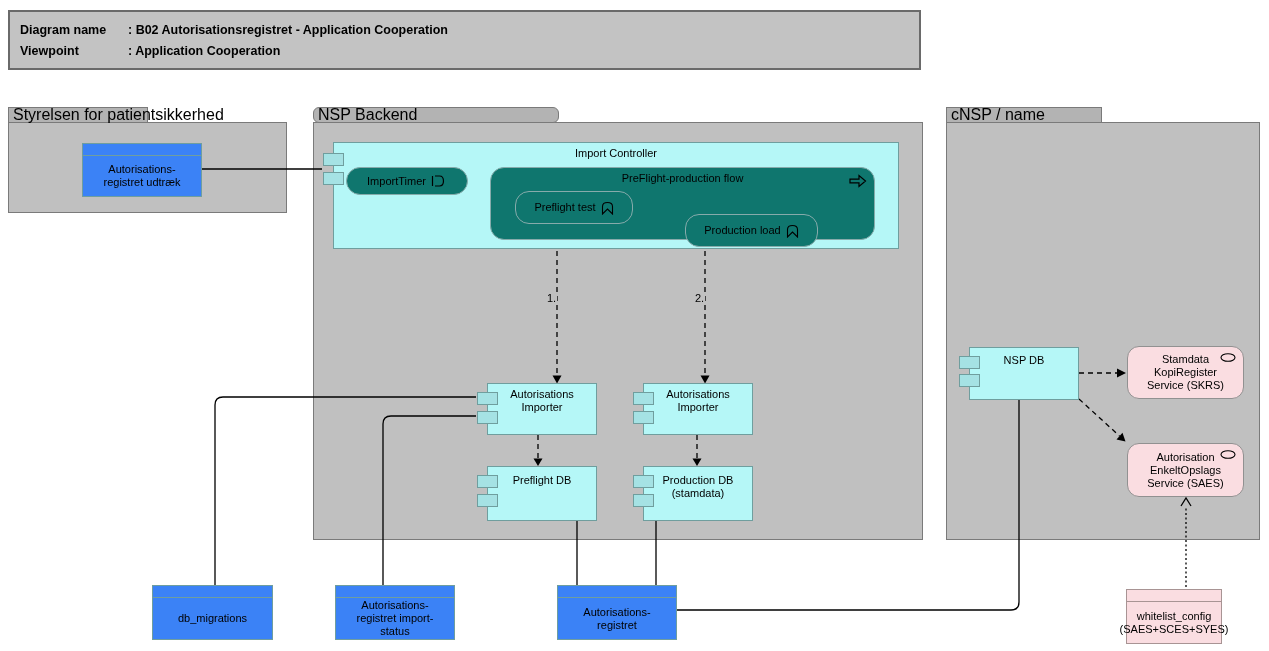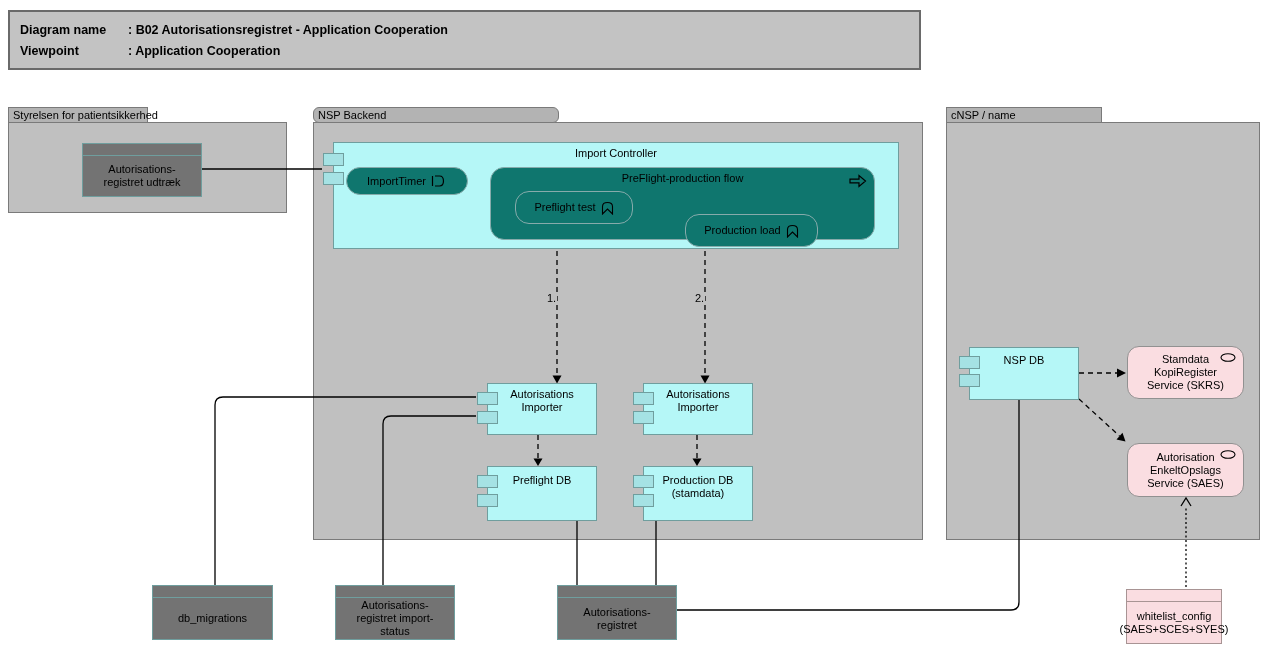--- a/index.html
+++ b/index.html
@@ -8,34 +8,34 @@
 
   
   .title-block{position:absolute;left:8px;top:10px;width:913px;height:60px;
     background:#c3c3c3;border:2px solid #6a6a6a;box-sizing:border-box;
     padding:8px 0 0 10px;font-size:12.5px;font-weight:bold;line-height:21px;}
   .title-row{display:flex;}
   .title-row .t-label{width:108px;flex:none;}
 
   
   .group-tab{position:absolute;background:#b3b3b3;border:1px solid #7a7a7a;
-    box-sizing:border-box;font-size:11px;line-height:14px;padding:0 4px;
+    box-sizing:border-box;font-size:16px;line-height:14px;padding:0 4px;
     white-space:nowrap;overflow:visible;z-index:1;}
   .group-body{position:absolute;background:#c0c0c0;border:1px solid #7a7a7a;
     box-sizing:border-box;z-index:0;}
 
   
   #edges{position:absolute;left:0;top:0;z-index:2;pointer-events:none;}
 
   
   .node{position:absolute;box-sizing:border-box;z-index:3;font-size:11px;line-height:13px;}
   .comp{background:#b5f7f7;border:1px solid #6f9e9e;}
   .rounded{background:#0f766e;border:1px solid #86abab;border-radius:14px;}
   .svc{background:#fadde1;border:1px solid #919191;border-radius:12px;}
-  .dobj-cyan{background:#737373;border:1px solid #6f9e9e;}
+  .dobj-cyan{background:#3b82f6;border:1px solid #6f9e9e;}
   .dobj-pink{background:#fadde1;border:1px solid #a89494;}
   .band{height:12px;border-bottom:1px solid inherit;box-sizing:border-box;}
   .dobj-cyan .band{border-bottom:1px solid #6f9e9e;}
   .dobj-pink .band{border-bottom:1px solid #a89494;}
   .lbl{white-space:pre-line;text-align:center;}
   .lbl-top{position:absolute;left:0;right:0;top:4px;}
   .lbl-center{position:absolute;left:0;right:0;top:0;bottom:0;
     display:flex;align-items:center;justify-content:center;}
   .lbl-row{display:flex;align-items:center;justify-content:center;gap:5px;height:100%;}
   .dobj-body{position:absolute;left:0;right:0;top:12px;bottom:0;

